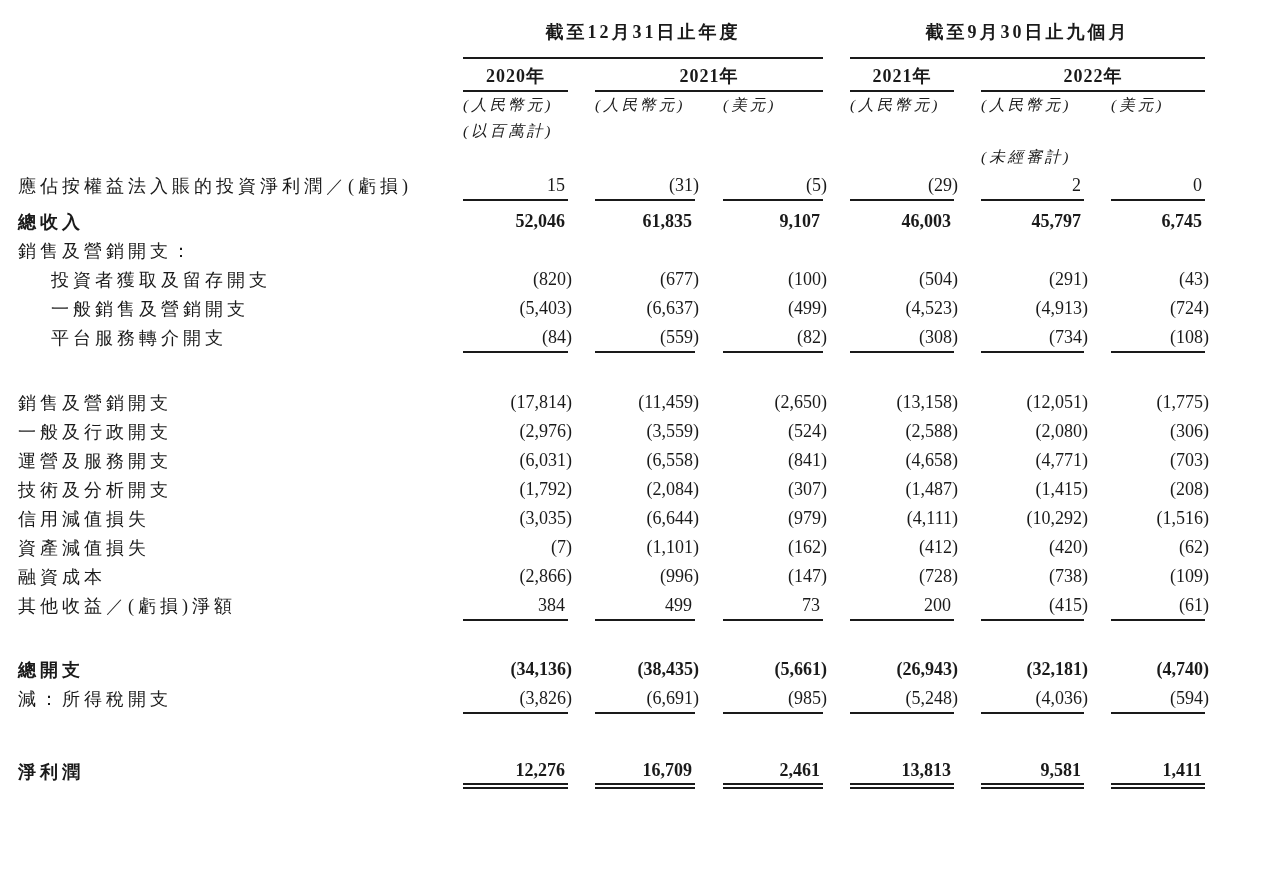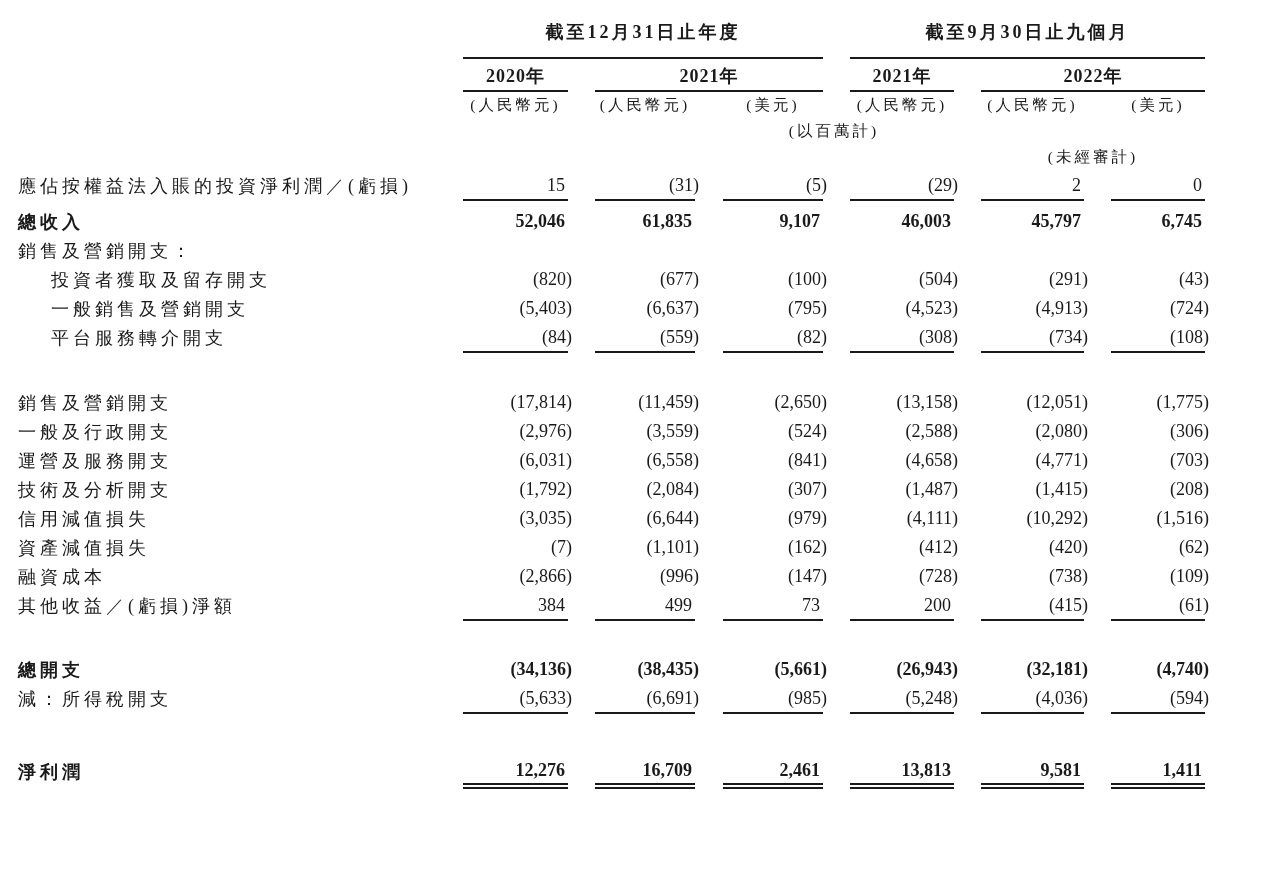--- a/index.html
+++ b/index.html
@@ -36,23 +36,23 @@
   thead td.yr {
     font-weight: bold;
     font-size: 18px;
     letter-spacing: 1px;
     text-align: center;
     border-bottom: 2px solid #1a1a1a;
     white-space: nowrap;
   }
   thead tr.currow td { height: 28px; }
   thead td.cur, thead td.note {
+    font-style: italic;
     font-size: 15.5px;
     letter-spacing: 3px;
-    text-align: center;
     white-space: nowrap;
   }
   thead tr.milrow td { height: 25px; }
   thead tr.unarow td { height: 27px; }
 
   
   tbody tr.data { height: 29px; }
   tbody td.lbl {
     font-size: 18px;
     letter-spacing: 4px;
@@ -189,21 +189,21 @@
           <td class="num"><span class="pv">(291)</span></td>
           <td class="gap"></td>
           <td class="num"><span class="pv">(43)</span></td>
         </tr>
         <tr class="data">
           <td class="lbl ind">一般銷售及營銷開支</td>
           <td class="num"><span class="pv">(5,403)</span></td>
           <td class="gap"></td>
           <td class="num"><span class="pv">(6,637)</span></td>
           <td class="gap"></td>
-          <td class="num"><span class="pv">(795)</span></td>
+          <td class="num"><span class="pv">(499)</span></td>
           <td class="gap"></td>
           <td class="num"><span class="pv">(4,523)</span></td>
           <td class="gap"></td>
           <td class="num"><span class="pv">(4,913)</span></td>
           <td class="gap"></td>
           <td class="num"><span class="pv">(724)</span></td>
         </tr>
         <tr class="data">
           <td class="lbl ind">平台服務轉介開支</td>
           <td class="num r1"><span class="pv">(84)</span></td>
@@ -345,21 +345,21 @@
           <td class="num"><span class="pv">(5,661)</span></td>
           <td class="gap"></td>
           <td class="num"><span class="pv">(26,943)</span></td>
           <td class="gap"></td>
           <td class="num"><span class="pv">(32,181)</span></td>
           <td class="gap"></td>
           <td class="num"><span class="pv">(4,740)</span></td>
         </tr>
         <tr class="data">
           <td class="lbl">減：所得稅開支</td>
-          <td class="num r1"><span class="pv">(5,633)</span></td>
+          <td class="num r1"><span class="pv">(3,826)</span></td>
           <td class="gap"></td>
           <td class="num r1"><span class="pv">(6,691)</span></td>
           <td class="gap"></td>
           <td class="num r1"><span class="pv">(985)</span></td>
           <td class="gap"></td>
           <td class="num r1"><span class="pv">(5,248)</span></td>
           <td class="gap"></td>
           <td class="num r1"><span class="pv">(4,036)</span></td>
           <td class="gap"></td>
           <td class="num r1"><span class="pv">(594)</span></td>

